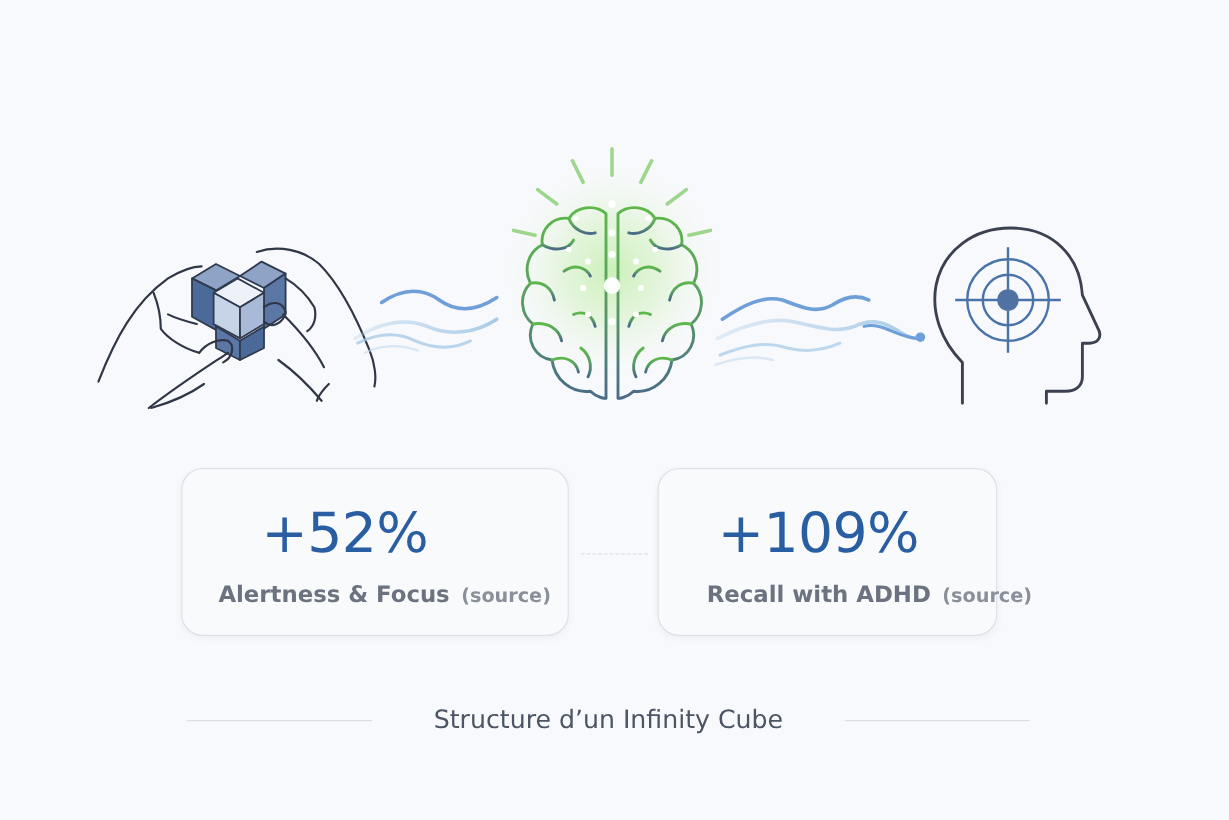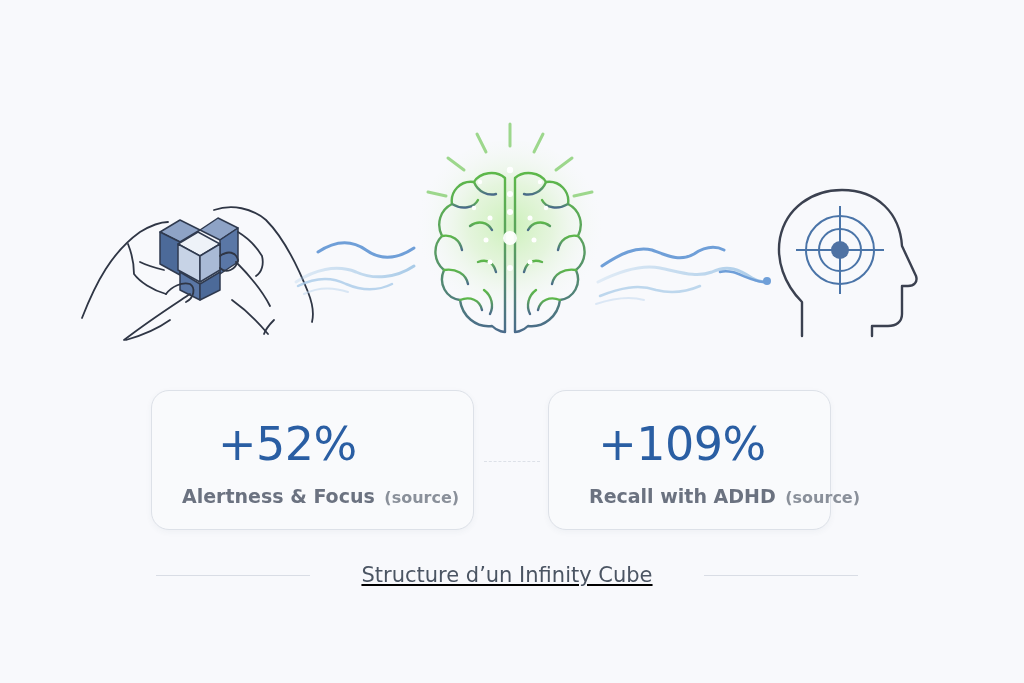--- a/index.html
+++ b/index.html
@@ -71,28 +71,27 @@
     .connector-dash {
       position: absolute;
       left: 484px;
       top: 461px;
       width: 56px;
       height: 0;
       border-top: 1.5px dashed #dde1e8;
     }
     .caption-row {
       position: absolute;
-      top: 557px;
+      top: 582px;
       left: 156px;
       width: 702px;
       height: 36px;
       display: flex;
       align-items: center;
       justify-content: space-between;
-      text-decoration: underline;
     }
     .caption-line {
       height: 1px;
       background: #d9dde5;
       width: 154px;
     }
     .caption-text {
       font-size: 21px;
       color: #4b5563;
       white-space: nowrap;

